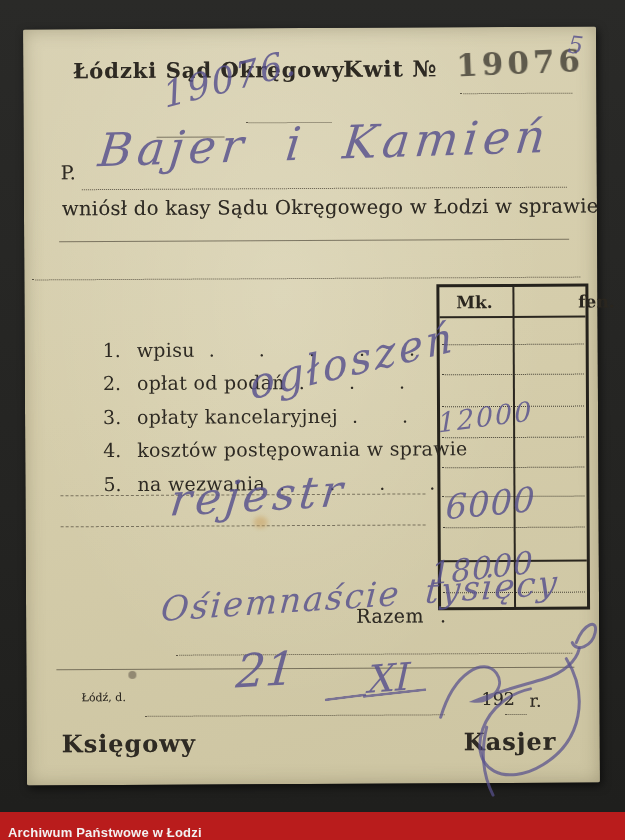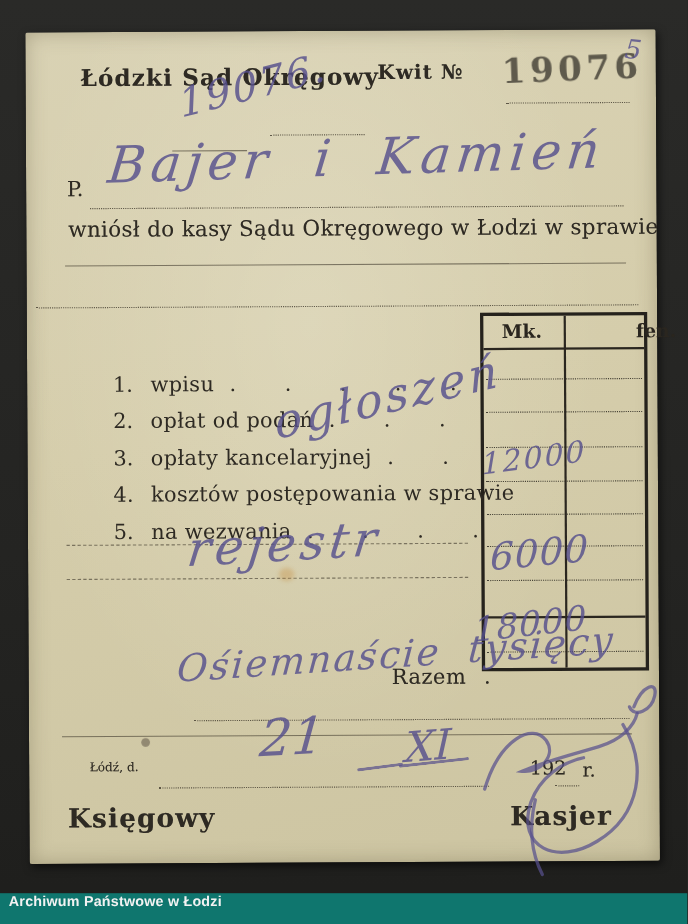--- a/index.html
+++ b/index.html
@@ -3,21 +3,21 @@
 <meta charset="utf-8">
 <style>
   html,body{margin:0;padding:0;}
   body{
     width:625px;height:840px;position:relative;overflow:hidden;
     background:#262624;
     font-family:"DejaVu Serif","Liberation Serif",serif;
   }
   
   .mount{position:absolute;inset:0;background:linear-gradient(180deg,#2a2a28 0%,#242422 60%,#1f1f1d 96%);}
-  .wm-strip{position:absolute;left:0;right:0;bottom:0;height:28px;background:#0f766e;display:flex;align-items:flex-start;}
+  .wm-strip{position:absolute;left:0;right:0;bottom:0;height:28px;background:#b91c1c;display:flex;align-items:flex-end;}
   .wm-text{font-family:"Liberation Sans","DejaVu Sans",sans-serif;font-weight:bold;font-size:13px;color:#f2f2f2;padding-left:8px;letter-spacing:.2px;}
 
   
   .paper{
     position:absolute;left:25px;top:28px;width:573px;height:756px;
     background:
       radial-gradient(ellipse at 45% 35%, rgba(255,255,245,.18), rgba(0,0,0,0) 60%),
       linear-gradient(168deg,#d9d2b4 0%,#d5cdab 45%,#cdc5a2 100%);
     box-shadow:inset 0 0 18px rgba(90,80,55,.35), 2px 3px 8px rgba(0,0,0,.6);
     transform:rotate(-.3deg);
@@ -49,21 +49,21 @@
   .pen-dash{position:absolute;height:0;border-bottom:3px solid rgba(86,79,140,.7);border-radius:2px;}
 </style>
 </head>
 <body>
 
 <div class="mount"></div>
 
 <div class="paper">
 
   <div class="pr pr-bold" style="left:50px;top:29px;font-size:21px;letter-spacing:1px;">Łódzki Sąd Okręgowy</div>
-  <div class="pr pr-bold" style="left:320px;top:28px;font-size:18px;letter-spacing:1px;">Kwit №</div>
+  <div class="pr pr-bold" style="left:320px;top:28px;font-size:22px;letter-spacing:1px;">Kwit №</div>
   <div class="stamp" style="left:433px;top:18px;font-size:31px;transform:rotate(-2deg);">19076</div>
   <div class="dot-line" style="left:437px;top:66px;width:112px;"></div>
   <div class="hw" style="left:545px;top:4px;font-size:24px;transform:rotate(6deg);">5</div>
 
   <div class="dot-line" style="left:222px;top:94px;width:86px;"></div>
   <div class="hw" style="left:140px;top:46px;font-size:36px;transform:rotate(-14deg) skewX(-6deg);letter-spacing:2px;">19076.</div>
   <div class="sol-line" style="left:133px;top:108px;width:68px;border-bottom-width:1.5px;"></div>
 
   <div class="pr" style="left:37px;top:132px;font-size:19px;">P.</div>
   <div class="dot-line" style="left:58px;top:160px;width:485px;"></div>

